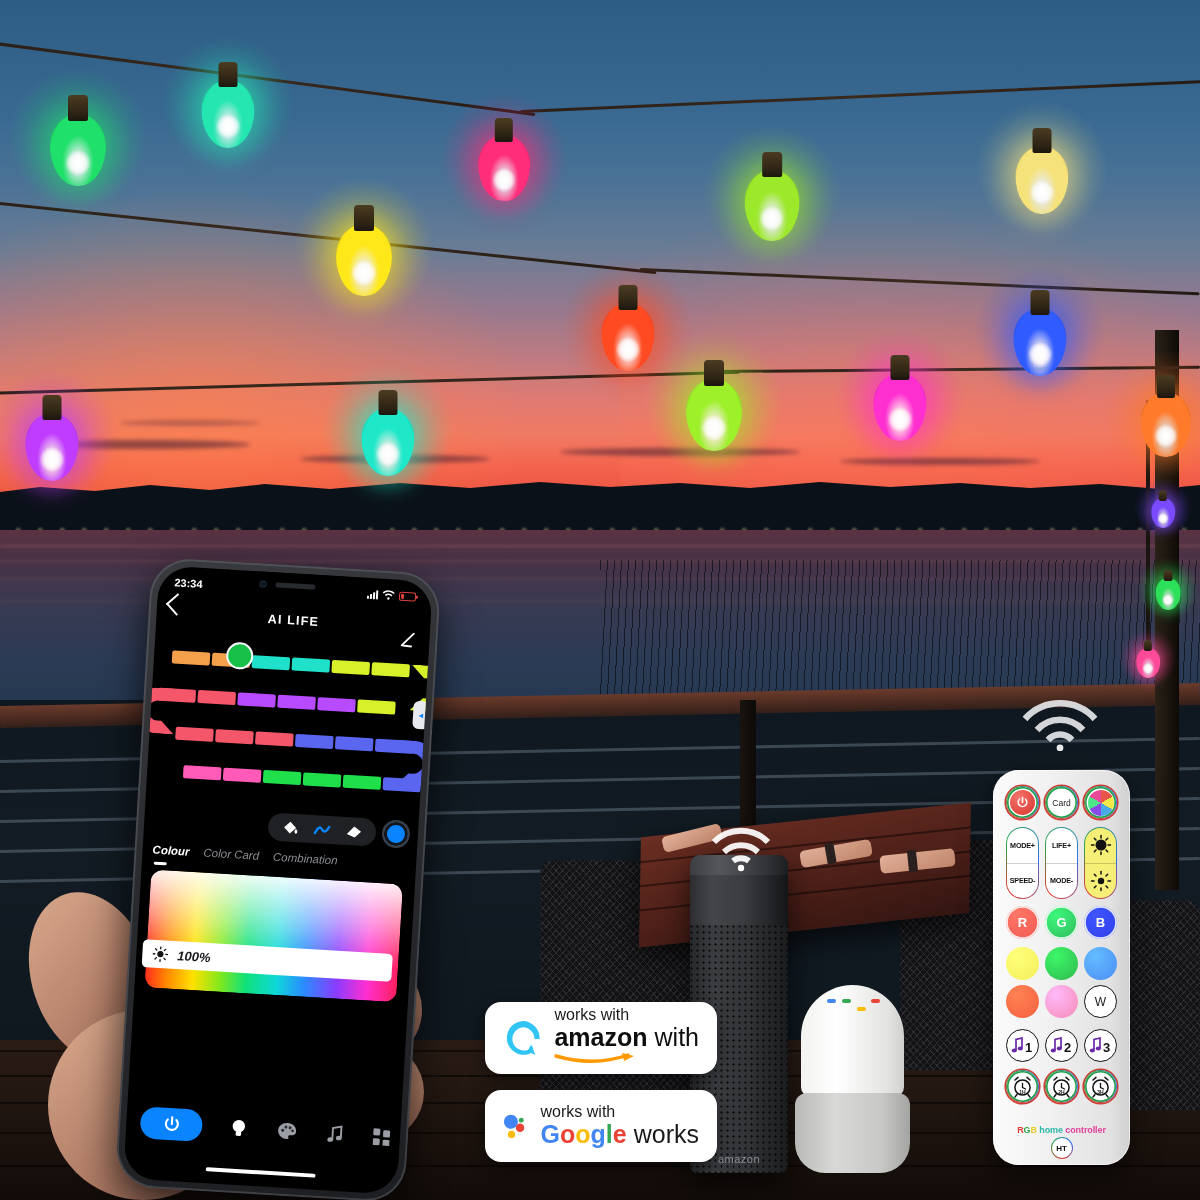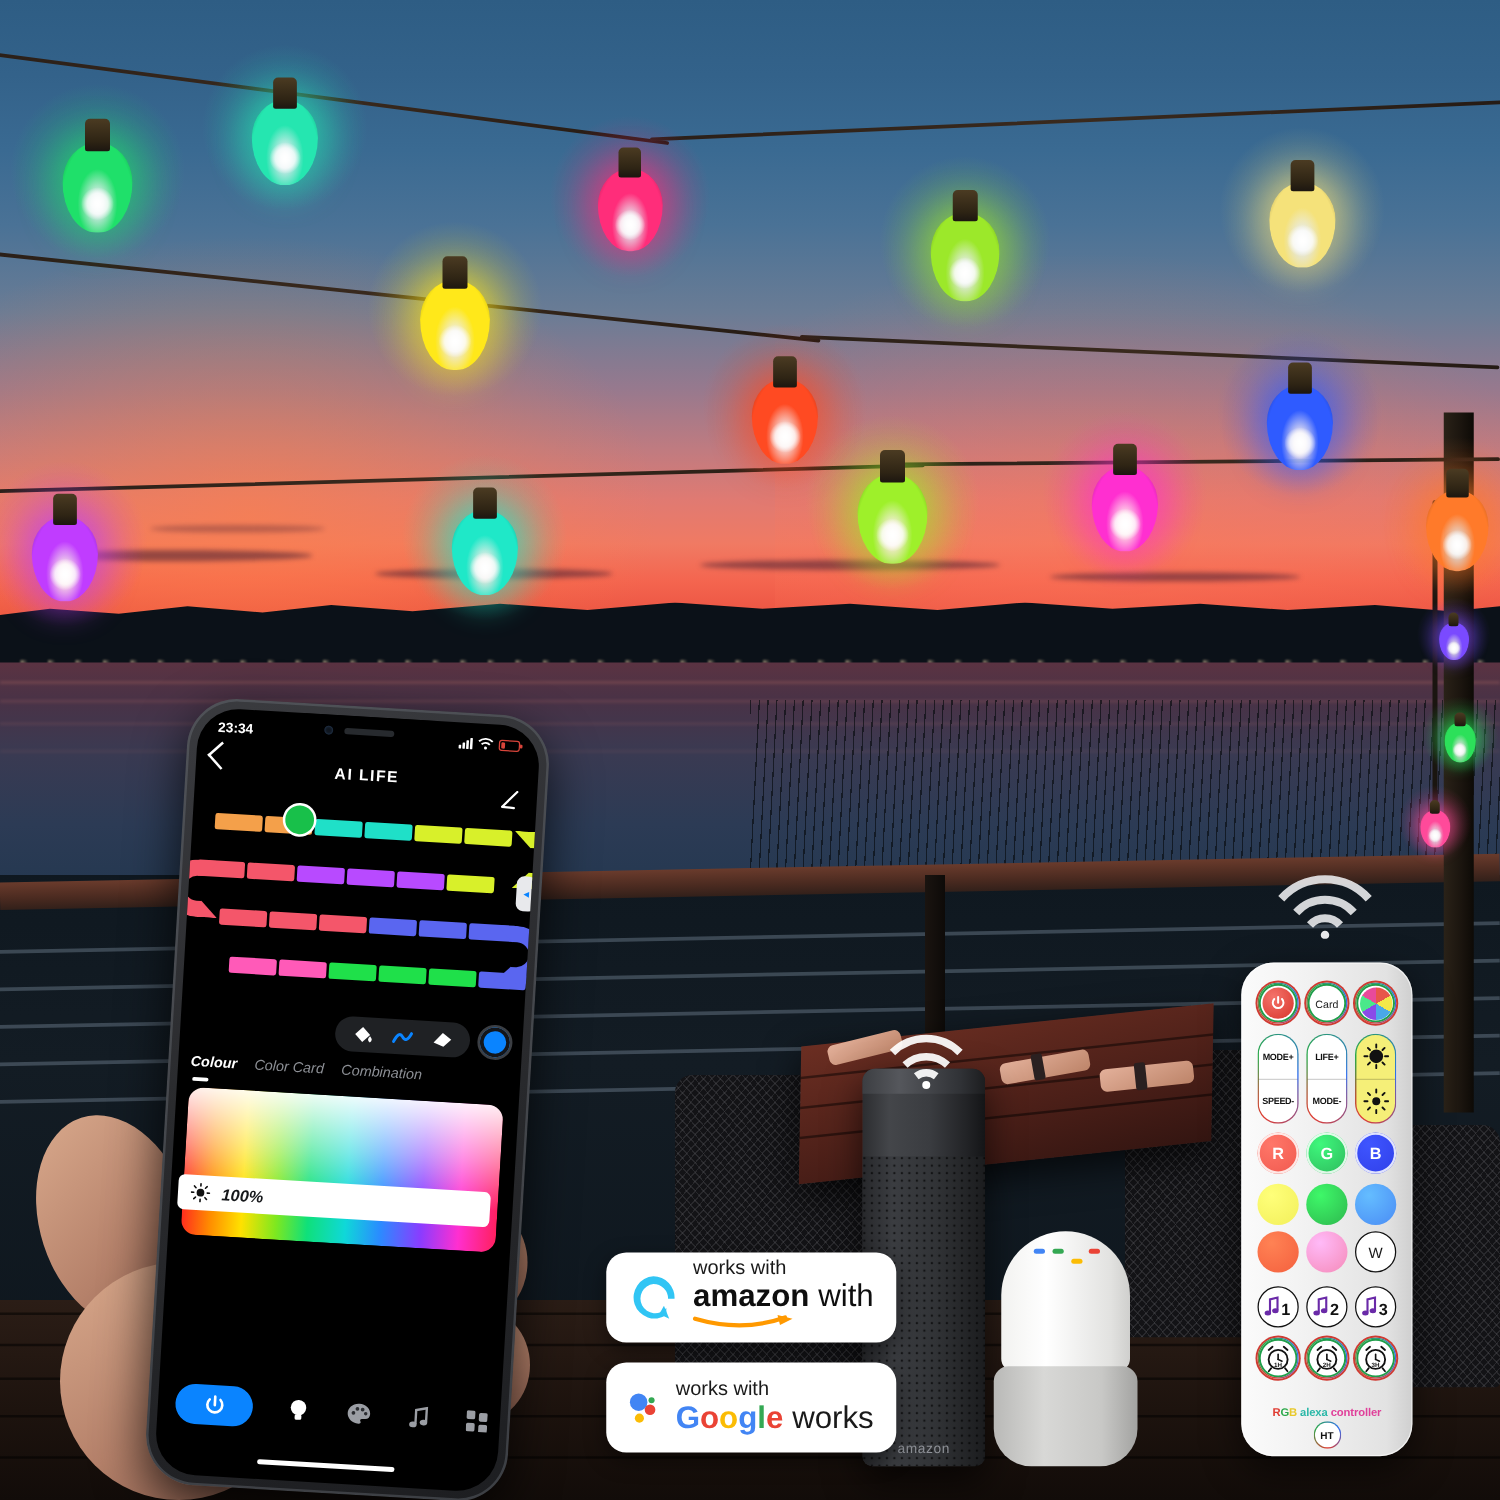--- a/index.html
+++ b/index.html
@@ -895,17 +895,17 @@
             <path d="M5 6 L8 3.4" stroke="#111" stroke-width="1.5" stroke-linecap="round"></path>
             <path d="M20 6 L17 3.4" stroke="#111" stroke-width="1.5" stroke-linecap="round"></path>
             <path d="M12.5 13.5 L12.5 9.5" stroke="#111" stroke-width="1.3" stroke-linecap="round"></path>
             <path d="M12.5 13.5 L15.6 15" stroke="#111" stroke-width="1.3" stroke-linecap="round"></path>
             <path d="M7 20.5 L5 23" stroke="#111" stroke-width="1.4" stroke-linecap="round"></path>
             <path d="M18 20.5 L20 23" stroke="#111" stroke-width="1.4" stroke-linecap="round"></path>
             <text x="12.5" y="19.6" font-size="5" text-anchor="middle" font-family="Liberation Sans,sans-serif" fill="#111">3H</text>
           </svg>
         </div>
       </div>
-    <div class="rm-brand" id="rm-brand"><span style="color: rgb(224, 60, 50);">R</span><span style="color: rgb(43, 168, 74);">G</span><span style="color: rgb(232, 200, 42);">B</span><span style="color: rgb(43, 184, 168);"> alexa </span><span style="color: rgb(224, 64, 154);">controller</span></div>
+    <div class="rm-brand" id="rm-brand"><span style="color: rgb(224, 60, 50);">R</span><span style="color: rgb(43, 168, 74);">G</span><span style="color: rgb(232, 200, 42);">B</span><span style="color: rgb(43, 184, 168);"> home </span><span style="color: rgb(224, 64, 154);">controller</span></div>
     <div class="ht">HT</div>
   </div>
 
 </div>
 
 </body></html>

